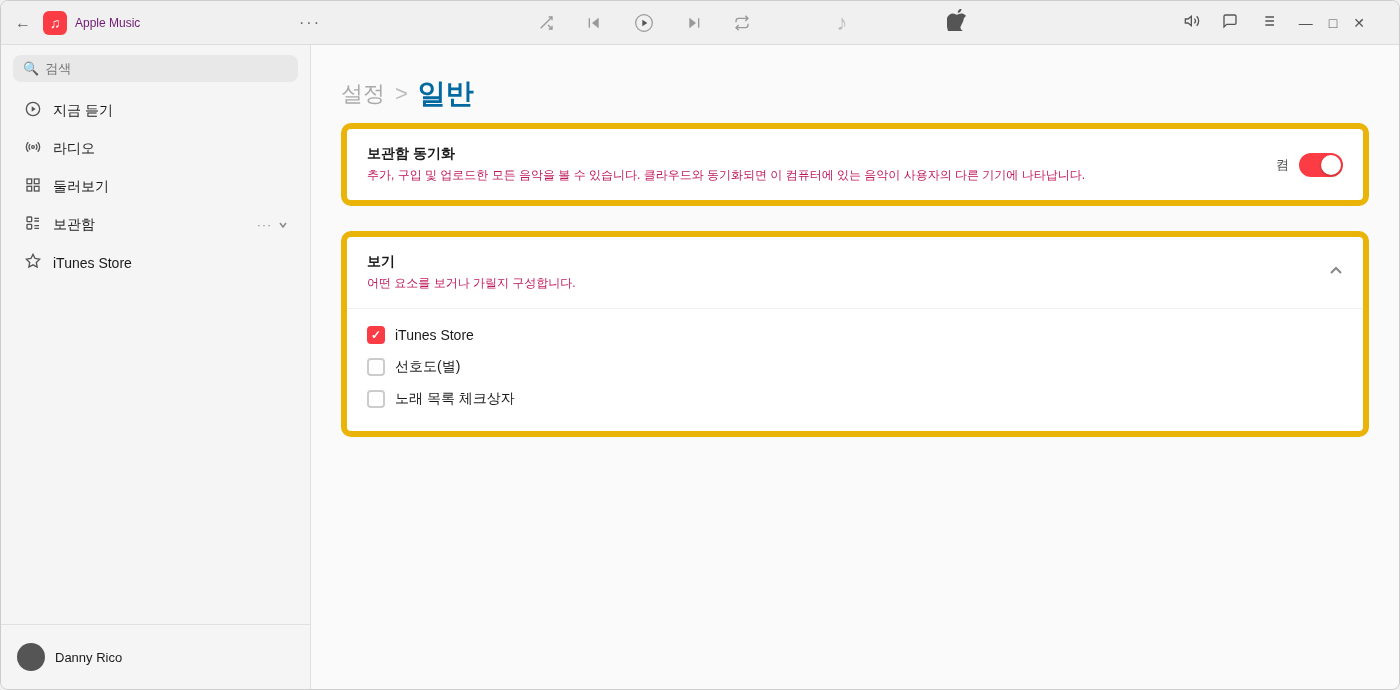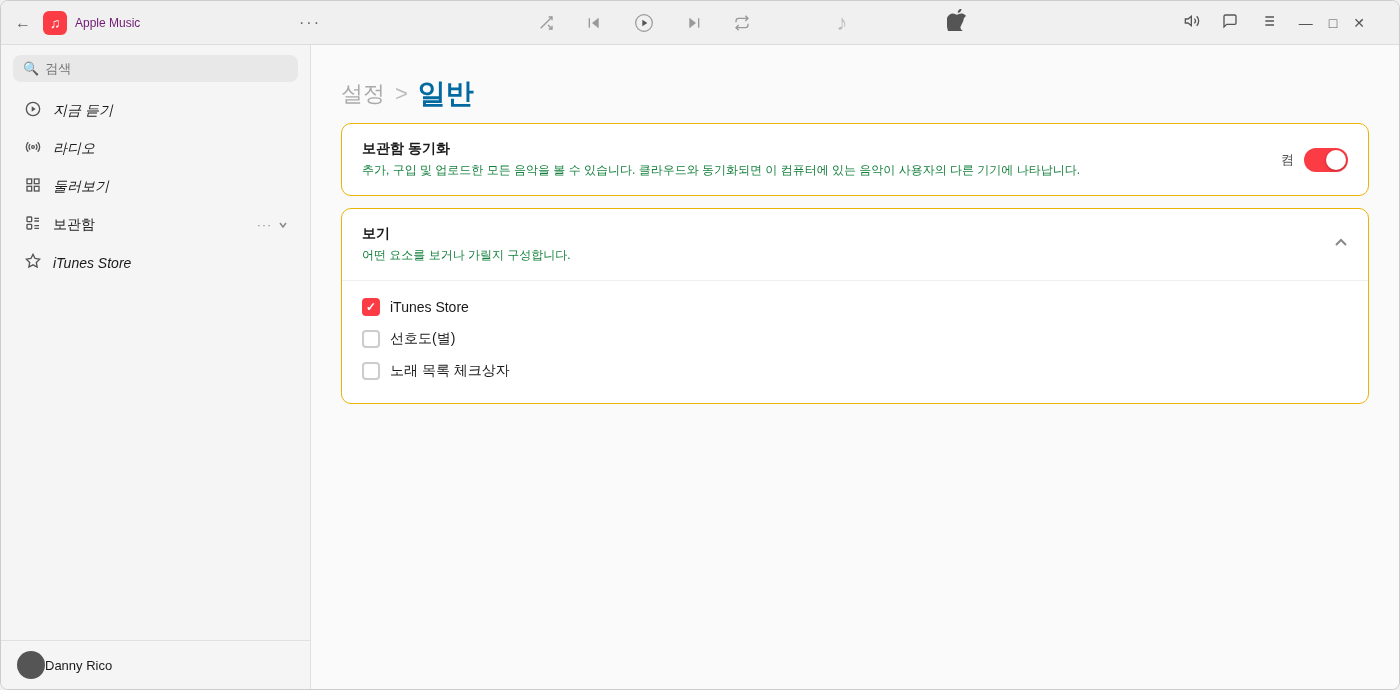--- a/index.html
+++ b/index.html
@@ -174,21 +174,20 @@
     .nav-item {
       display: flex;
       align-items: center;
       gap: 10px;
       padding: 8px 16px;
       cursor: pointer;
       font-size: 14px;
       color: #1a1a1a;
       border-radius: 6px;
       margin: 1px 6px;
-      font-style: italic;
     }
     .nav-icon {
       font-size: 16px;
       color: #555;
       width: 20px;
       text-align: center;
     }
     .nav-label {
       font-weight: 500;
     }
@@ -207,23 +206,24 @@
       margin-left: auto;
       display: flex;
       align-items: center;
       gap: 6px;
       color: #888;
       font-size: 13px;
     }
     .sidebar-bottom {
       margin-top: auto;
       border-top: 1px solid #e0e0e0;
-      padding: 10px 16px;
-      display: flex;
-      align-items: center;
+      padding: 18px 16px;
+      display: flex;
+      align-items: center;
+      gap: 10px;
     }
     .user-avatar {
       width: 28px;
       height: 28px;
       background: #555;
       border-radius: 50%;
       flex-shrink: 0;
     }
     .user-name {
       font-size: 13px;
@@ -249,44 +249,44 @@
       font-size: 28px;
       font-weight: 700;
       color: #0369a1;
     }
     .breadcrumb-sep {
       font-size: 22px;
       color: #bbb;
     }
     .settings-section {
       background: white;
-      border: 1px solid #eab308;
+      border: 6px solid #eab308;
       border-radius: 10px;
-      margin-bottom: 12px;
+      margin-bottom: 25px;
       overflow: hidden;
     }
     .setting-row {
       display: flex;
       align-items: center;
       padding: 16px 20px;
       border-bottom: 1px solid #f0f0f0;
     }
     .setting-row:last-child { border-bottom: none; }
     .setting-info {
       flex: 1;
     }
     .setting-title {
       font-size: 14px;
       font-weight: 600;
       color: #1a1a1a;
       margin-bottom: 3px;
     }
     .setting-desc {
       font-size: 12px;
-      color: #15803d;
+      color: #be185d;
       line-height: 1.5;
     }
     .setting-control {
       display: flex;
       align-items: center;
       gap: 10px;
       flex-shrink: 0;
     }
     .setting-label-text {
       font-size: 13px;

